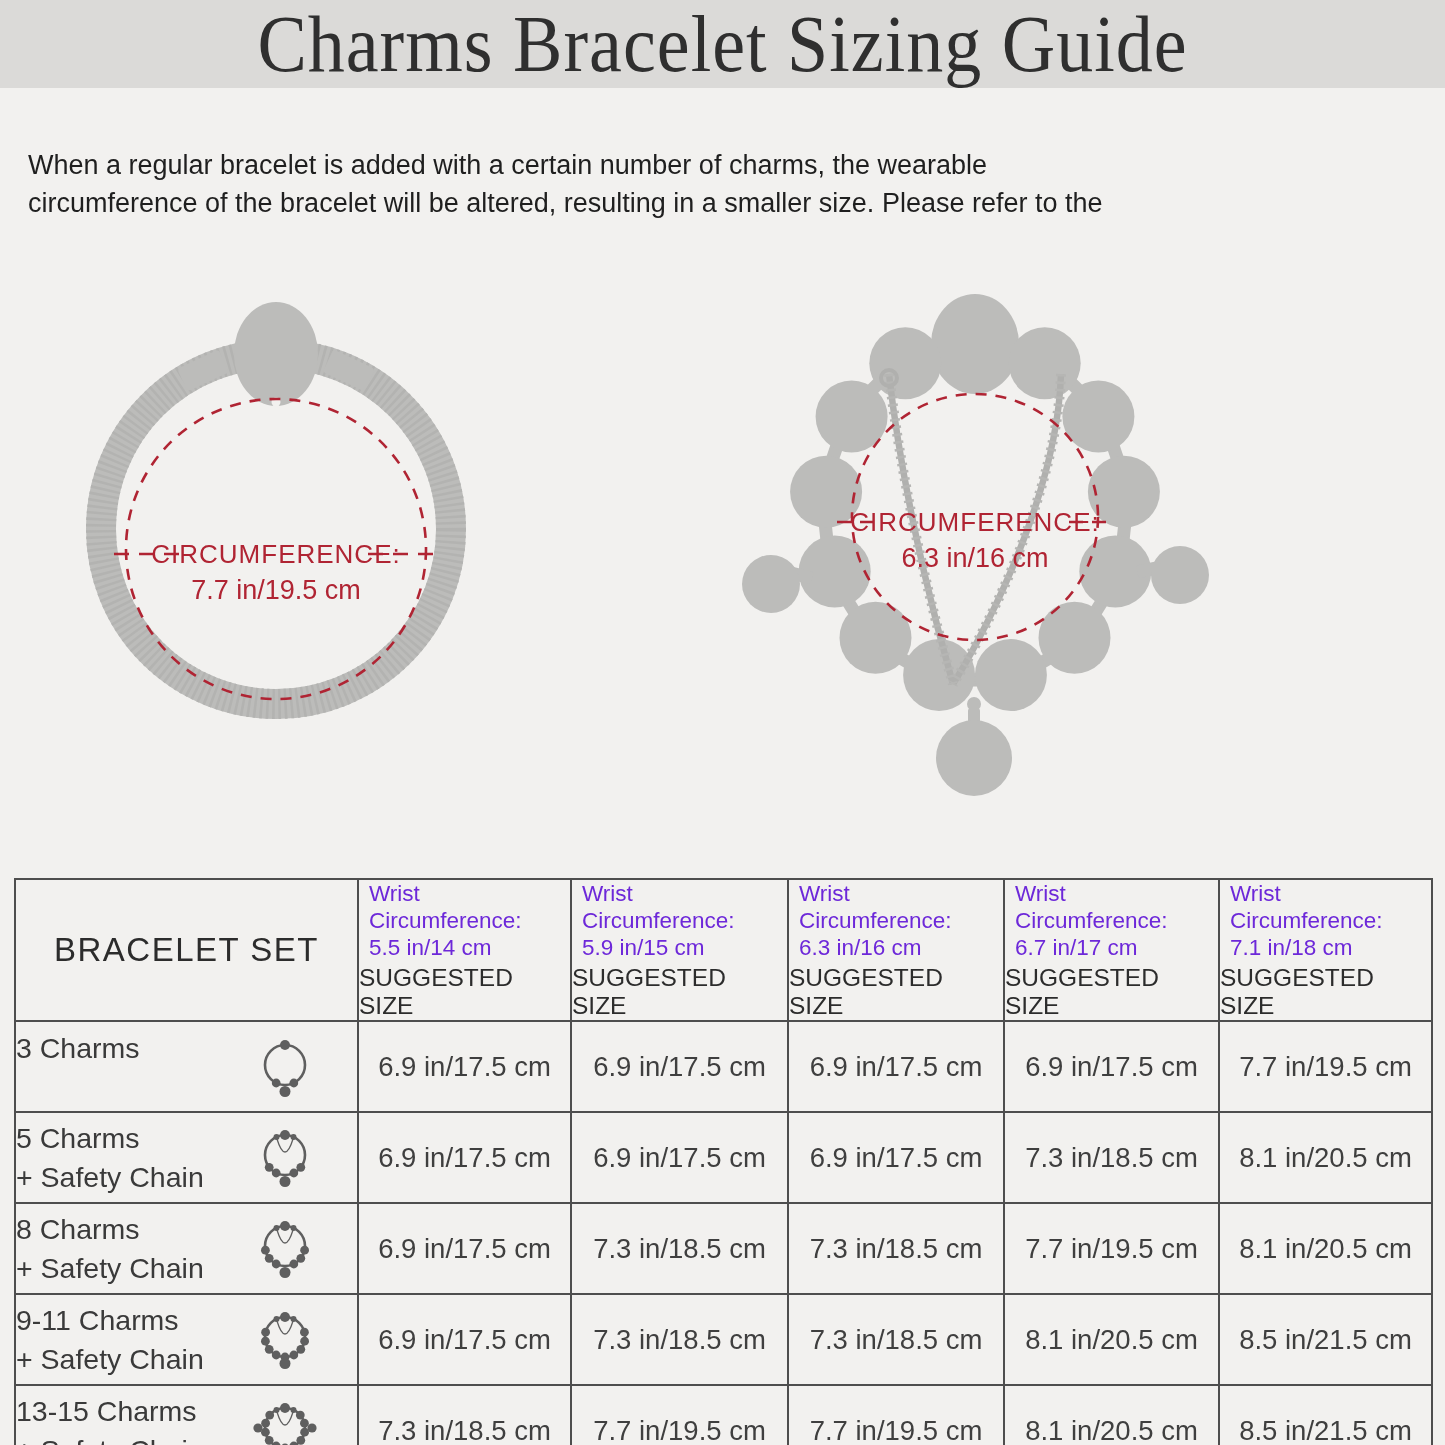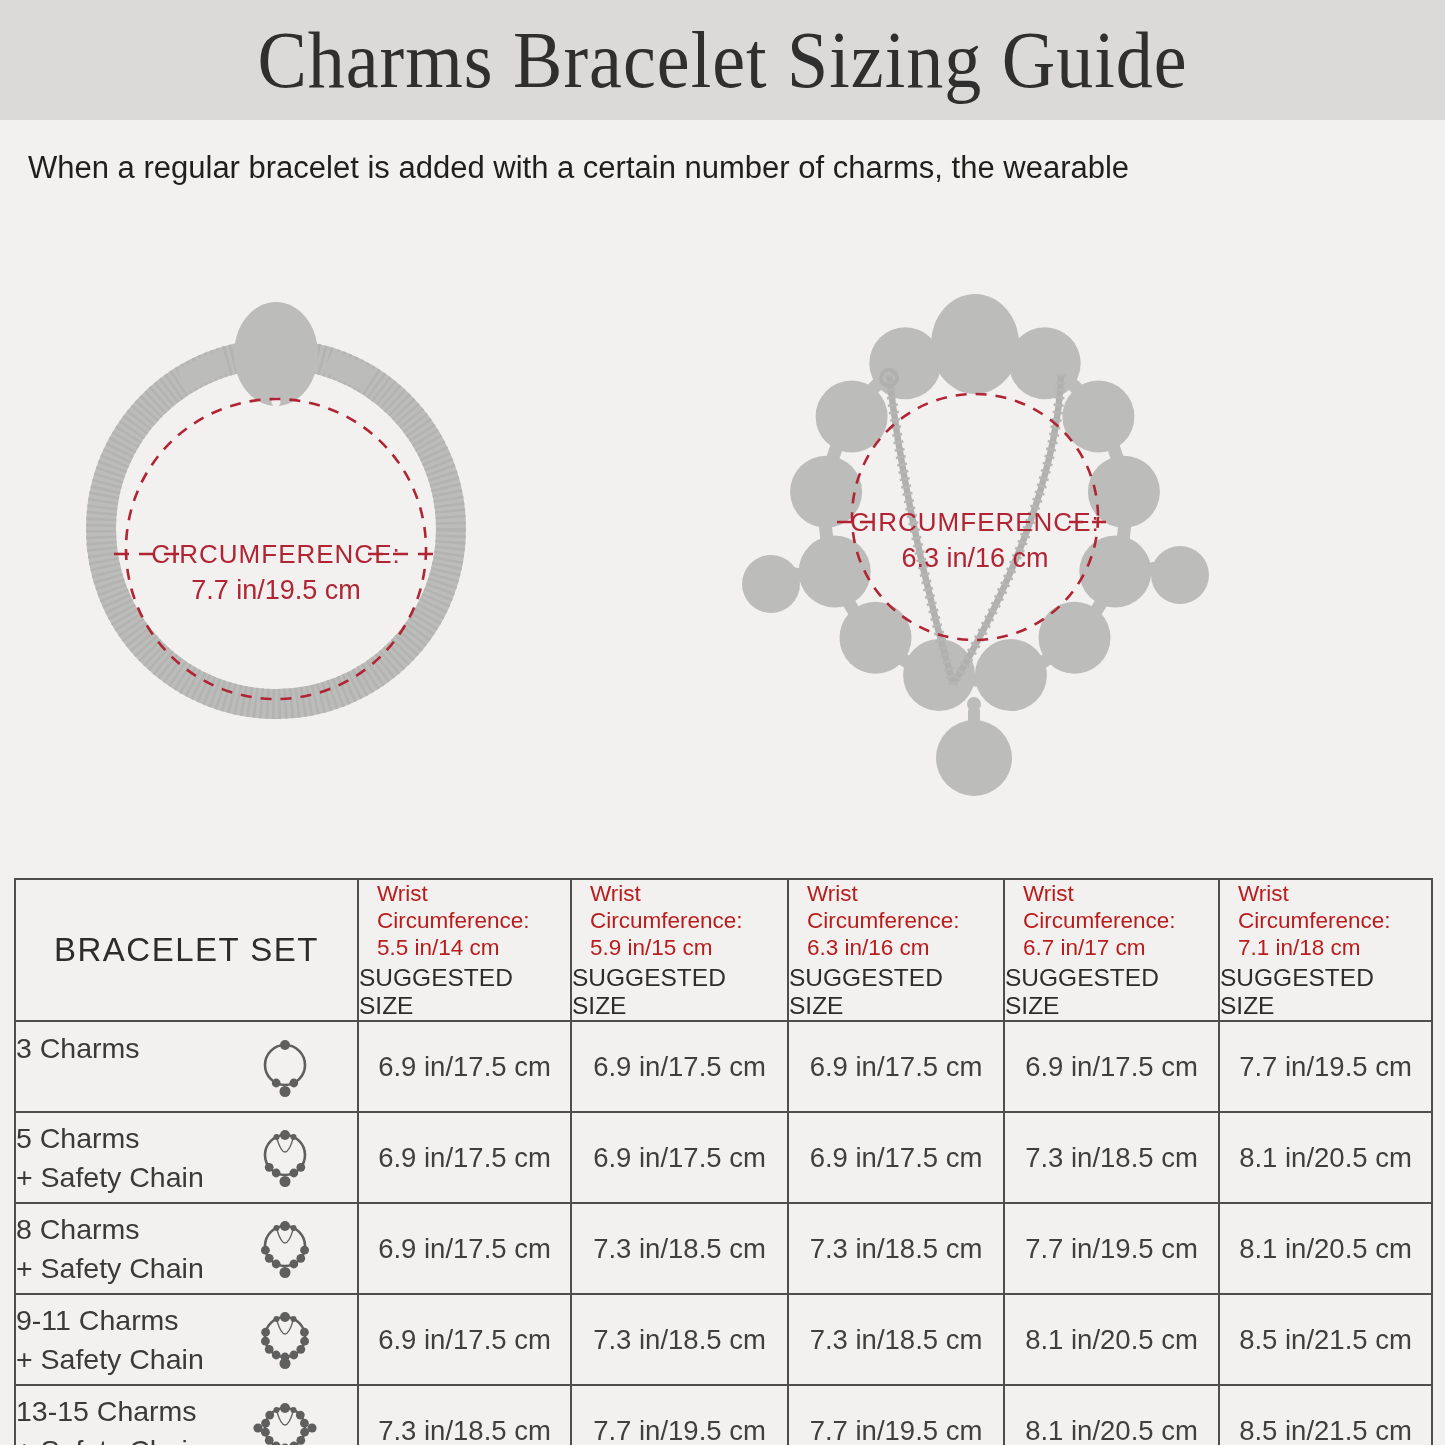--- a/index.html
+++ b/index.html
@@ -1,52 +1,53 @@
 <!DOCTYPE html>
 <html><head>
 <meta charset="utf-8">
 <style>
   html,body{margin:0;padding:0;background:#ffffff;}
   .page{position:relative;width:1445px;height:1445px;background:#F2F1EF;overflow:hidden;
         font-family:"Liberation Sans", sans-serif;color:#222;}
-  .title-band{position:absolute;left:0;top:0;width:1445px;height:120px;background:#DBDAD8;
+  .title-band{position:absolute;left:0;top:0;width:1445px;height:88px;background:#DBDAD8;
         display:flex;align-items:center;justify-content:center;}
   .page-title{font-family:"Liberation Serif", serif;font-size:74px;color:#2F2F2F;
         transform:scaleY(1.08);letter-spacing:1px;white-space:nowrap;}
-  .intro{position:absolute;left:28px;top:146px;font-size:31px;line-height:1.42;color:#1F1F1F;}
+  .intro{position:absolute;left:28px;top:146px;font-size:27px;line-height:1.42;color:#1F1F1F;}
   .intro div{white-space:nowrap;}
   .diagram{position:absolute;}
   .diagram text{font-family:"Liberation Sans", sans-serif;}
   
   table.size-table{position:absolute;left:14px;top:878px;width:1417px;border-collapse:collapse;
         table-layout:fixed;background:#F2F1EF;}
   table.size-table td,table.size-table th{border:2px solid #4E4E4E;padding:0;vertical-align:middle;}
   tr.head-row{height:97px;}
   tbody tr{height:91px;}
   th.set-head{font-size:33px;font-weight:normal;letter-spacing:1.5px;color:#2C2C2C;text-align:center;border-radius:21px;}
   th.size-head{text-align:left;vertical-align:middle;}
-  .wrist-line{color:#b91c1c;font-size:22.5px;line-height:1.2;padding-left:18px;font-weight:normal;text-align:left;}
+  .wrist-line{color:#6d28d9;font-size:22.5px;line-height:1.2;padding-left:10px;font-weight:normal;text-align:left;}
   .suggested-line{color:#2C2C2C;font-size:24.5px;margin-top:3px;font-weight:normal;text-align:left;}
   td.set-cell{padding-left:62px;}
   .set-cell-inner{display:flex;align-items:flex-start;}
   .set-label{font-size:28.5px;color:#3A3A3A;line-height:1.35;text-align:left;}
   .set-icon{margin-left:auto;margin-right:40px;line-height:0;}
   td.val-cell{text-align:center;font-size:27.5px;color:#3F3F3F;}
 </style>
 </head>
 <body>
 
 <div class="page">
 
   <div class="title-band">
     <div class="page-title">Charms Bracelet Sizing Guide</div>
   </div>
 
   <div class="intro">
     <div>When a regular bracelet is added with a certain number of charms, the wearable</div>
+    <div>circumference of the bracelet will be altered, resulting in a smaller size. Please refer to the</div>
   </div>
 
   <svg class="diagram" style="left:80px;top:292px;" width="392" height="470" viewBox="0 0 392 470">
     <circle cx="196" cy="237" r="175" fill="none" stroke="#BCBCBA" stroke-width="30"></circle>
     <circle cx="196" cy="237" r="175" fill="none" stroke="#B3B3B1" stroke-width="30" stroke-dasharray="2.5 3.5"></circle>
     <rect x="100" y="66" width="46" height="25" rx="4" fill="#BCBCBA" transform="rotate(-25 123 78)"></rect>
     <rect x="246" y="66" width="46" height="25" rx="4" fill="#BCBCBA" transform="rotate(25 269 78)"></rect>
     <ellipse cx="196" cy="62" rx="42" ry="52" fill="#BCBCBA"></ellipse>
     <circle cx="196" cy="110" r="4.5" fill="#F2F1EF"></circle>
     <circle cx="196" cy="257" r="150" fill="none" stroke="#B02433" stroke-width="2.6" stroke-dasharray="11 9"></circle>

